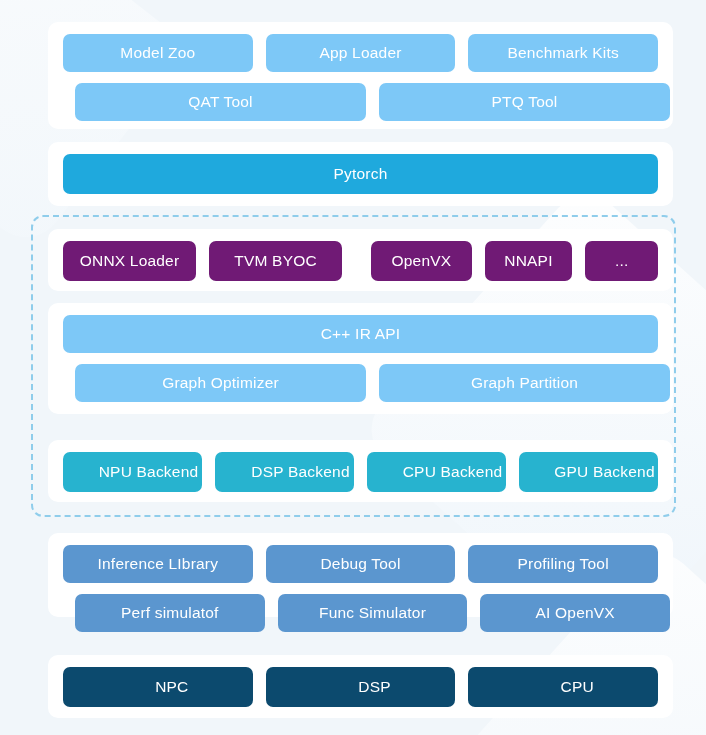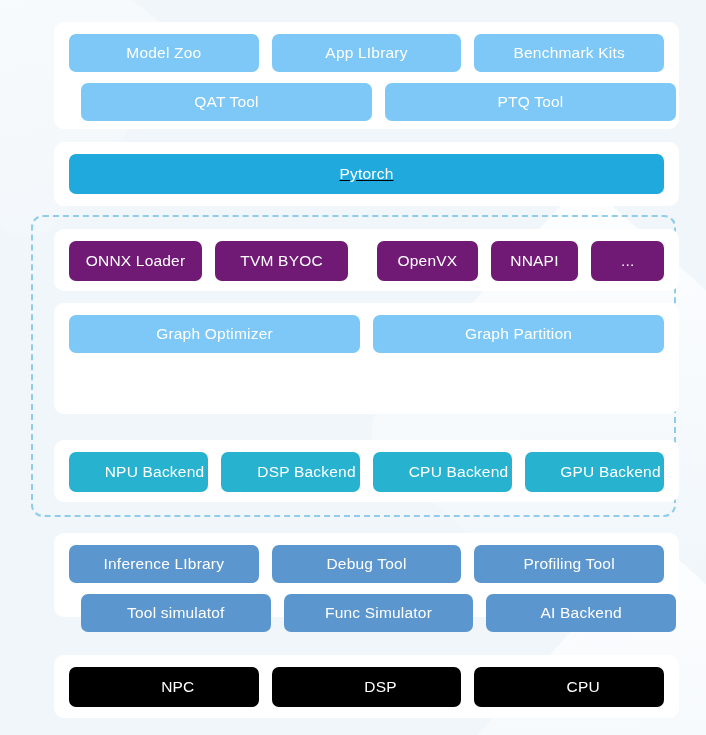--- a/index.html
+++ b/index.html
@@ -73,21 +73,21 @@
     width: 645px;
     height: 302px;
     border: 2px dashed #8fcdeb;
     border-radius: 12px;
     box-sizing: border-box;
     z-index: 1;
   }
 
   .card {
     position: absolute;
-    left: 54px;
+    left: 48px;
     width: 625px;
     background: #ffffff;
     border-radius: 10px;
     box-sizing: border-box;
     padding: 12px 15px;
     z-index: 3;
   }
 
   .row {
     display: flex;
@@ -112,25 +112,25 @@
     white-space: nowrap;
     box-sizing: border-box;
   }
 
   
   .c-lightblue { background: #7dc8f7; }
   .c-cyan      { background: #1fa9dd; }
   .c-periwinkle{ background: #701a75; }
   .c-teal      { background: #27b3cf; padding-left: 32px; }
   .c-steelmid  { background: #5b96cf; }
-  .c-steeldark { background: #000000; padding-left: 28px; }
+  .c-steeldark { background: #0c4a6e; padding-left: 28px; }
 
   
   #card-app-layer   { top: 22px;  height: 107px; }
-  #card-framework   { top: 142px; height: 64px; text-decoration: underline;  }
+  #card-framework   { top: 142px; height: 64px;  }
   #card-frontend    { top: 229px; height: 62px;  }
   #card-ir          { top: 303px; height: 111px; }
   #card-backend     { top: 440px; height: 62px;  }
   #card-tools       { top: 533px; height: 84px; }
   #card-hardware    { top: 655px; height: 63px;  }
 
   #card-framework .chip,
   #card-frontend .chip,
   #card-backend .chip,
   #card-hardware .chip { height: 40px; }
@@ -151,21 +151,21 @@
   <div class="bg-shape-b"></div>
 </div>
 
 <div class="stage">
 
   <div class="dashed-frame"></div>
 
   <div class="card" id="card-app-layer">
     <div class="row">
       <div class="chip c-lightblue">Model Zoo</div>
-      <div class="chip c-lightblue">App LIbrary</div>
+      <div class="chip c-lightblue">App Loader</div>
       <div class="chip c-lightblue">Benchmark Kits</div>
     </div>
     <div class="row">
       <div class="chip c-lightblue">QAT Tool</div>
       <div class="chip c-lightblue">PTQ Tool</div>
     </div>
   </div>
 
   <div class="card" id="card-framework">
     <div class="row">
@@ -178,20 +178,23 @@
       <div class="chip c-periwinkle w-onnx">ONNX Loader</div>
       <div class="chip c-periwinkle w-tvm">TVM BYOC</div>
       <div class="chip c-periwinkle w-ovx">OpenVX</div>
       <div class="chip c-periwinkle w-nnapi">NNAPI</div>
       <div class="chip c-periwinkle w-dots">...</div>
     </div>
   </div>
 
   <div class="card" id="card-ir">
     <div class="row">
+      <div class="chip c-lightblue">C++ IR API</div>
+    </div>
+    <div class="row">
       <div class="chip c-lightblue">Graph Optimizer</div>
       <div class="chip c-lightblue">Graph Partition</div>
     </div>
   </div>
 
   <div class="card" id="card-backend">
     <div class="row">
       <div class="chip c-teal">NPU Backend</div>
       <div class="chip c-teal">DSP Backend</div>
       <div class="chip c-teal">CPU Backend</div>
@@ -199,23 +202,23 @@
     </div>
   </div>
 
   <div class="card" id="card-tools">
     <div class="row">
       <div class="chip c-steelmid">Inference LIbrary</div>
       <div class="chip c-steelmid">Debug Tool</div>
       <div class="chip c-steelmid">Profiling Tool</div>
     </div>
     <div class="row">
-      <div class="chip c-steelmid">Tool simulatof</div>
+      <div class="chip c-steelmid">Perf simulatof</div>
       <div class="chip c-steelmid">Func Simulator</div>
-      <div class="chip c-steelmid">AI Backend</div>
+      <div class="chip c-steelmid">AI OpenVX</div>
     </div>
   </div>
 
   <div class="card" id="card-hardware">
     <div class="row">
       <div class="chip c-steeldark">NPC</div>
       <div class="chip c-steeldark">DSP</div>
       <div class="chip c-steeldark">CPU</div>
     </div>
   </div>

